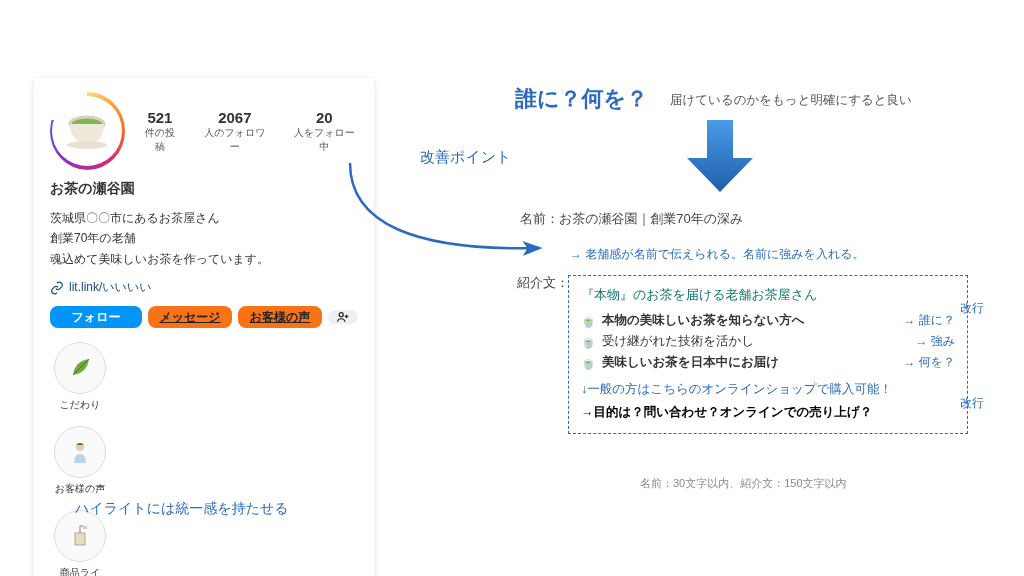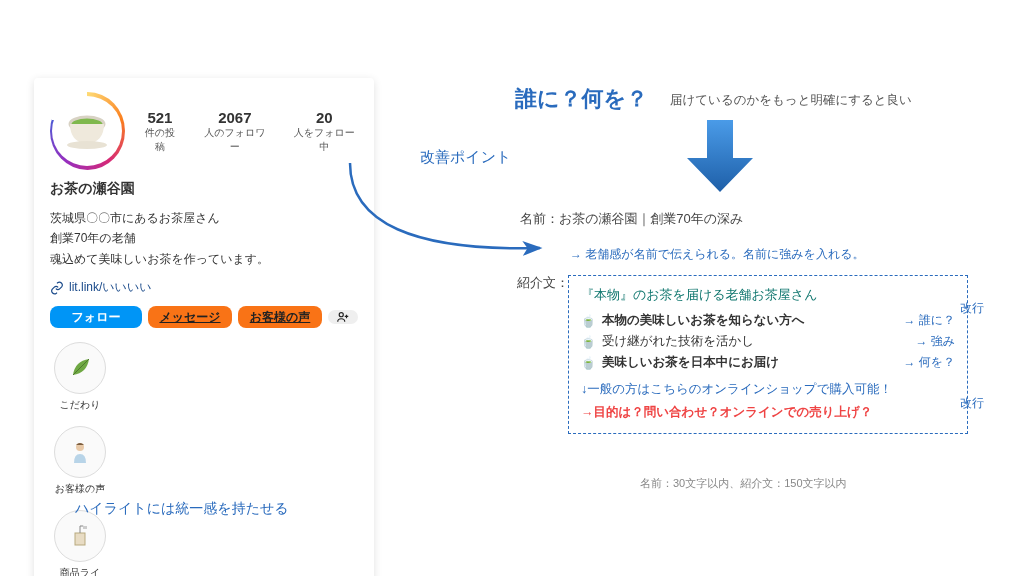--- a/index.html
+++ b/index.html
@@ -103,21 +103,21 @@
     border: 1.5px dashed #2a6bbd; padding: 10px 12px 12px; position: relative;
     margin-left: 48px; width: 400px;
   }
   .bio-label { position:absolute; left:-52px; top:-2px; color:#444; font-size:13px; }
   .bio-head { color:#0f766e; font-size:13px; margin-bottom:8px; }
   .bio-row { display:flex; align-items:center; gap:6px; font-size:12.5px; margin:4px 0; }
   .bio-row .leaf { font-size:12px; }
   .bio-row .tag { margin-left:auto; color:#2a6bbd; font-size:12px; }
   .bold { font-weight:700; }
   .cta-line { margin-top:10px; font-size:12.5px; color:#2a6bbd; }
-  .cta-line2 { margin-top:6px; font-size:12.5px; font-weight:700; color:#ef4444; }
+  .cta-line2 { margin-top:6px; font-size:12.5px; font-weight:700; color:#000000; }
 
   .side-note {
     position:absolute; color:#2a6bbd; font-size:12px;
   }
   .side-note.n1 { left: 960px; top: 300px; }
   .side-note.n2 { left: 960px; top: 395px; }
 
   .footnote {
     position:absolute; left: 640px; top: 476px;
     font-size: 11px; color: #888;

